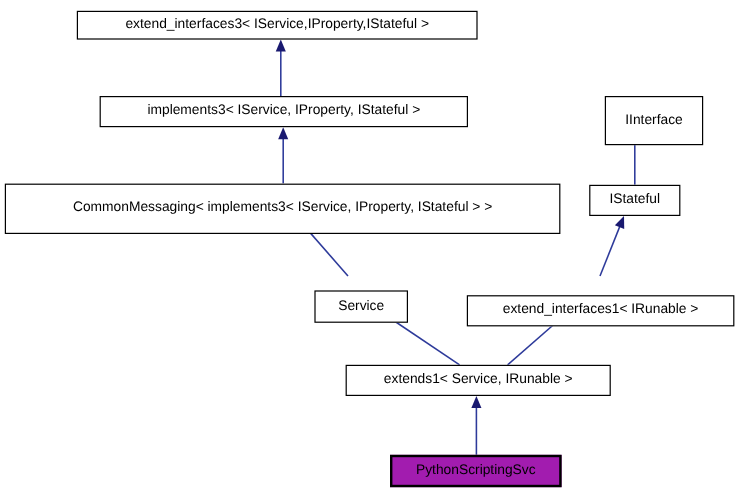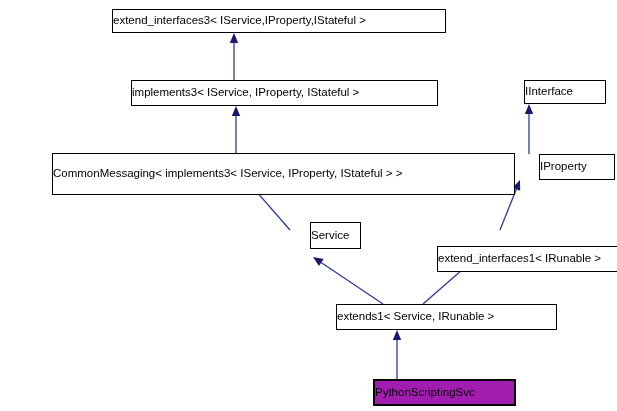--- a/index.html
+++ b/index.html
@@ -23,25 +23,25 @@
     height: 411px;
   }
   .node {
     position: absolute;
     box-sizing: border-box;
     border: 1px solid #000000;
     background: #ffffff;
     color: #000000;
     display: flex;
     align-items: center;
+    justify-content: center;
     font-size: 11.5px;
     line-height: 1;
     white-space: nowrap;
     cursor: pointer;
-    margin-left: 48px;
   }
   .node.selected {
     background: #a21caf;
     border-width: 2px;
     cursor: default;
   }
 </style>
 </head>
 <body>
 
@@ -63,30 +63,30 @@
       <polygon points="478,256 473.22739726027396,265.73972602739724 467.7041095890411,259.4109589041096" fill="#191970"></polygon>
       <line x1="397" y1="379" x2="397" y2="338" stroke="#2d3a9a" stroke-width="1.3"></line>
       <polygon points="397,330 401.2,340 392.8,340" fill="#191970"></polygon>
     </svg>
 <div class="node" style="left: 64px; top: 9px; width: 334px; height: 24px;">
       <span>extend_interfaces3&lt; IService,IProperty,IStateful &gt;</span>
     </div>
     <div class="node" style="left: 83px; top: 80px; width: 307px; height: 26px;">
       <span>implements3&lt; IService, IProperty, IStateful &gt;</span>
     </div>
-    <div class="node" style="left: 476px; top: 80px; width: 82px; height: 24px;">
+    <div class="node" style="left: 504px; top: 80px; width: 82px; height: 41px;">
       <span>IInterface</span>
     </div>
     <div class="node" style="left: 4px; top: 153px; width: 463px; height: 42px;">
       <span>CommonMessaging&lt; implements3&lt; IService, IProperty, IStateful &gt; &gt;</span>
     </div>
     <div class="node" style="left: 491px; top: 154px; width: 76px; height: 26px;">
-      <span>IProperty</span>
+      <span>IStateful</span>
     </div>
-    <div class="node" style="left: 262px; top: 222px; width: 51px; height: 27px;">
+    <div class="node" style="left: 262px; top: 242px; width: 78px; height: 27px;">
       <span>Service</span>
     </div>
     <div class="node" style="left: 389px; top: 246px; width: 223px; height: 26px;">
       <span>extend_interfaces1&lt; IRunable &gt;</span>
     </div>
     <div class="node" style="left: 288px; top: 304px; width: 221px; height: 26px;">
       <span>extends1&lt; Service, IRunable &gt;</span>
     </div>
     <div class="node selected" style="left: 325px; top: 379px; width: 143px; height: 27px;">
       <span>PythonScriptingSvc</span>

